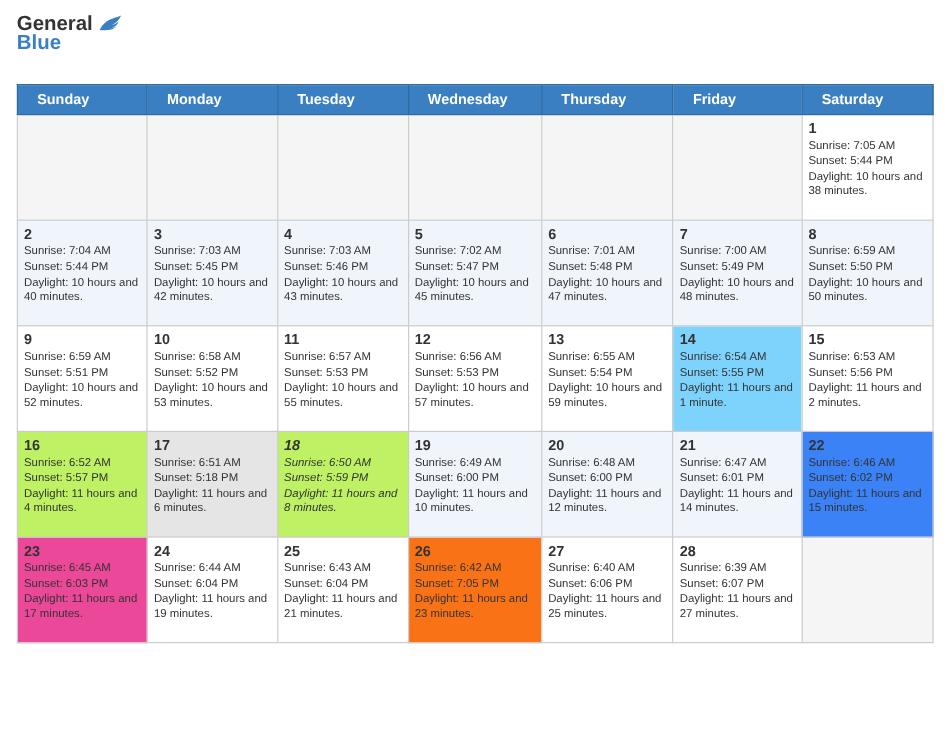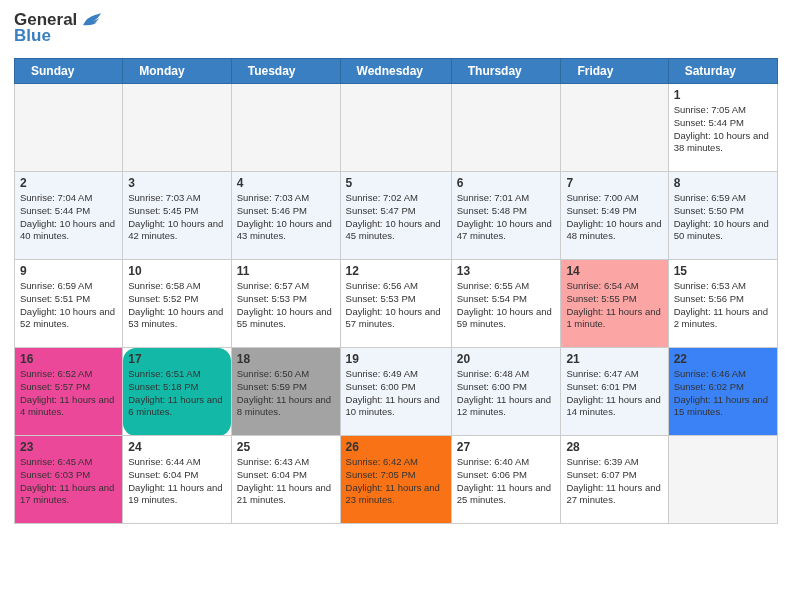--- a/index.html
+++ b/index.html
@@ -13,21 +13,21 @@
     .page {
       width: 792px;
       min-height: 612px;
       background: #fff;
       padding: 10px 14px 10px 14px;
     }
     .header {
       display: flex;
       align-items: flex-start;
       justify-content: space-between;
-      margin-bottom: 12px;
+      margin-bottom: 24px;
     }
     .logo {
       display: flex;
       flex-direction: column;
       align-items: flex-start;
     }
     .logo-line {
       display: flex;
       align-items: center;
       gap: 2px;
@@ -216,51 +216,51 @@
 Daylight: 10 hours
 and 57 minutes.</div>
           </td>
           <td style="background: rgb(255, 255, 255);">
             <div class="day-number">13</div>
             <div class="day-info">Sunrise: 6:55 AM
 Sunset: 5:54 PM
 Daylight: 10 hours
 and 59 minutes.</div>
           </td>
-          <td style="background: #fca5a5; margin-left: 14px;">
+          <td style="background: #7dd3fc; margin-left: 14px;">
             <div class="day-number">14</div>
             <div class="day-info">Sunrise: 6:54 AM
 Sunset: 5:55 PM
 Daylight: 11 hours
 and 1 minute.</div>
           </td>
           <td style="background: rgb(255, 255, 255);">
             <div class="day-number">15</div>
             <div class="day-info">Sunrise: 6:53 AM
 Sunset: 5:56 PM
 Daylight: 11 hours
 and 2 minutes.</div>
           </td>
         </tr>
         <tr>
-          <td style="background: #ec4899; margin-left: 47px;">
+          <td style="background: #bef264; margin-left: 47px;">
             <div class="day-number">16</div>
             <div class="day-info">Sunrise: 6:52 AM
 Sunset: 5:57 PM
 Daylight: 11 hours
 and 4 minutes.</div>
           </td>
-          <td style="background: #14b8a6; border-radius: 13px;">
+          <td style="background: #e5e5e5;">
             <div class="day-number">17</div>
             <div class="day-info">Sunrise: 6:51 AM
 Sunset: 5:18 PM
 Daylight: 11 hours
 and 6 minutes.</div>
           </td>
-          <td style="background: #a3a3a3;">
+          <td style="background: #bef264; font-style: italic;">
             <div class="day-number">18</div>
             <div class="day-info">Sunrise: 6:50 AM
 Sunset: 5:59 PM
 Daylight: 11 hours
 and 8 minutes.</div>
           </td>
           <td style="background: rgb(240, 245, 251); margin-top: 32px;">
             <div class="day-number">19</div>
             <div class="day-info">Sunrise: 6:49 AM
 Sunset: 6:00 PM

